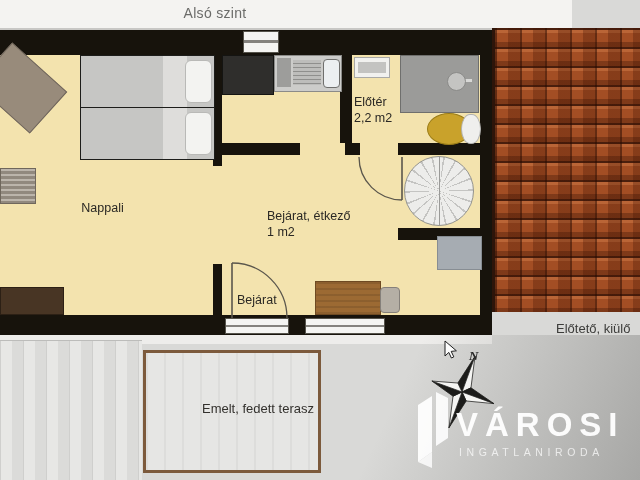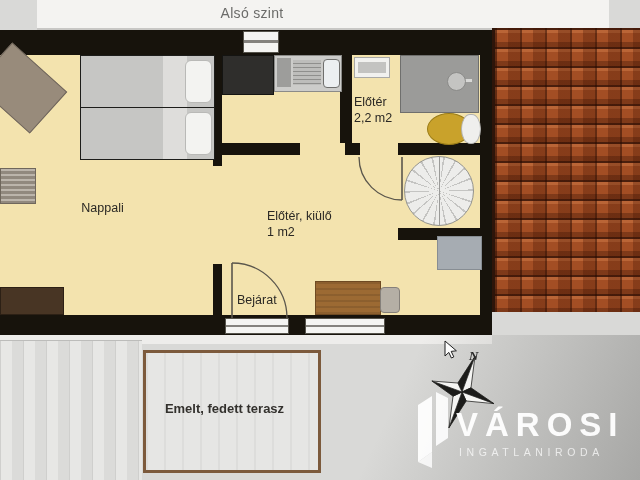--- a/index.html
+++ b/index.html
@@ -2,21 +2,21 @@
 <html style="--color-floor: #f3e3ae; --color-wall: #17130c; --color-roof: #a34e24; --color-terrace-border: #7c5a3c; --color-label: #2a2824;"><head>
 <meta charset="utf-8">
 <style>
   html,body{margin:0;padding:0;background:#cfcfcd;}
   #stage{
     position:relative;width:640px;height:480px;overflow:hidden;
     background:#d9d9d7;font-family:"Liberation Sans",sans-serif;
   }
   .abs{position:absolute;}
   
-  .title-bar{left:0;top:0;width:572px;height:28px;background:#f4f3f1;border-bottom:2px solid #c8c7c5;margin-left:37px;}
+  .title-bar{left:0;top:0;width:572px;height:28px;background:#f4f3f1;border-bottom:2px solid #c8c7c5;}
   .title-bar .t{position:absolute;left:150px;top:5px;width:130px;text-align:center;
     font-size:14px;color:#6b6b69;letter-spacing:.3px;}
   
   .plan-bg{left:0;top:30px;width:492px;height:305px;background:#efeeec;}
   .plan-margin{left:0;top:335px;width:492px;height:9px;background:#eeedeb;}
   .room{background:var(--color-floor,#f3e3ae);}
   .wall{background:var(--color-wall,#17130c);}
   .window{background:#f4f4f2;border:1px solid #55534b;}
   .window.h{background:linear-gradient(180deg,#f4f4f2 42%,#84827e 42%,#84827e 56%,#f4f4f2 56%);}
   .label{color:#2a2824;font-size:12.5px;line-height:1.25;white-space:nowrap;}
@@ -54,21 +54,21 @@
     background-image:
       repeating-linear-gradient(90deg,rgba(35,8,0,.5) 0 2px,rgba(0,0,0,0) 2px 13px,rgba(60,15,0,.28) 13px 25px),
       repeating-linear-gradient(180deg,rgba(25,5,0,.65) 0 2px,rgba(255,170,110,.25) 2px 5px,rgba(0,0,0,0) 5px 14px,rgba(60,20,5,.35) 14px 19px);}
   .canopy{left:556px;top:321px;width:84px;height:18px;overflow:hidden;
     font-size:13px;color:#3c3c3a;white-space:nowrap;}
   
   .siding{left:0;top:340px;width:142px;height:140px;border-top:1px solid #bcbcba;
     background:repeating-linear-gradient(90deg,#cfcfcd 0 1px,#e7e7e5 1px 12px,#dbdbd9 12px 23px);}
   .terrace{left:143px;top:350px;width:172px;height:117px;border:3px solid var(--color-terrace-border,#7c5a3c);
     background:#e6e6e4;background-image:repeating-linear-gradient(90deg,rgba(0,0,0,.04) 0 2px,rgba(0,0,0,0) 2px 18px);}
-  .terrace .t{position:absolute;left:0;right:15px;top:48px;text-align:center;font-size:13px;color:#33312d;font-weight:bold;}
+  .terrace .t{position:absolute;left:0;right:4px;top:48px;text-align:right;font-size:13px;color:#33312d;}
   .corner-shade{left:330px;top:335px;width:310px;height:145px;pointer-events:none;
     background:linear-gradient(115deg,rgba(0,0,0,0) 25%,rgba(95,95,93,.22) 65%,rgba(70,70,68,.34) 100%);}
   
   .brand{left:456px;top:406px;width:200px;font-size:33px;font-weight:bold;letter-spacing:7px;
     color:rgba(255,255,255,.95);}
   .brand-sub{left:459px;top:446px;width:200px;font-size:10.5px;letter-spacing:4.6px;
     color:rgba(255,255,255,.72);}
   svg{position:absolute;left:0;top:0;}
 </style>
 </head>
@@ -138,20 +138,21 @@
   <div class="abs rug" style="left:427px;top:113px;width:42px;height:30px;"></div>
   <div class="abs toilet" style="left:461px;top:114px;width:18px;height:28px;"></div>
 
   <div class="abs stairs" style="left:404px;top:156px;width:68px;height:68px;"></div>
   <div class="abs closet" style="left:437px;top:236px;width:43px;height:32px;"></div>
 
   <div class="abs wood" style="left:315px;top:281px;width:64px;height:32px;"></div>
   <div class="abs chair" style="left:380px;top:287px;width:18px;height:24px;"></div>
 
   <div class="abs roof"></div>
+  <div class="abs canopy">Előtető, kiülő</div>
 
   <div class="abs siding"></div>
   <div class="abs terrace">
     <div class="t">Emelt, fedett terasz</div>
   </div>
   <div class="abs corner-shade"></div>
 
   <svg width="640" height="480" viewBox="0 0 640 480">
     <path d="M 232 263 A 55 55 0 0 1 287 318" fill="none" stroke="#5a564c" stroke-width="1.3"></path>
     <line x1="232" y1="263" x2="232" y2="318" stroke="#5a564c" stroke-width="1.6"></line>
@@ -160,21 +161,21 @@
   </svg>
 
   <div class="abs label" style="left:60px;top:201px;width:85px;text-align:center;">
     <div>Nappali</div>
   </div>
   <div class="abs label" style="left:354px;top:95px;">
     <div>Előtér</div>
     <div>2,2 m2</div>
   </div>
   <div class="abs label" style="left:267px;top:209px;">
-    <div>Előtér, kiülő</div>
+    <div>Bejárat, étkező</div>
     <div>1 m2</div>
   </div>
   <div class="abs label" style="left:237px;top:293px;">Bejárat</div>
 
   <svg width="640" height="480" viewBox="0 0 640 480">
     <g transform="translate(412,338)">
       <g transform="rotate(20 50 54)">
         <polygon points="50,16 43,47 50,54" fill="#1c1c1a" stroke="#1c1c1a" stroke-width="0.7"></polygon>
         <polygon points="50,16 57,47 50,54" fill="#f5f5f3" stroke="#222220" stroke-width="0.7"></polygon>
         <polygon points="84,54 57,47 50,54" fill="#1c1c1a" stroke="#1c1c1a" stroke-width="0.7"></polygon>

